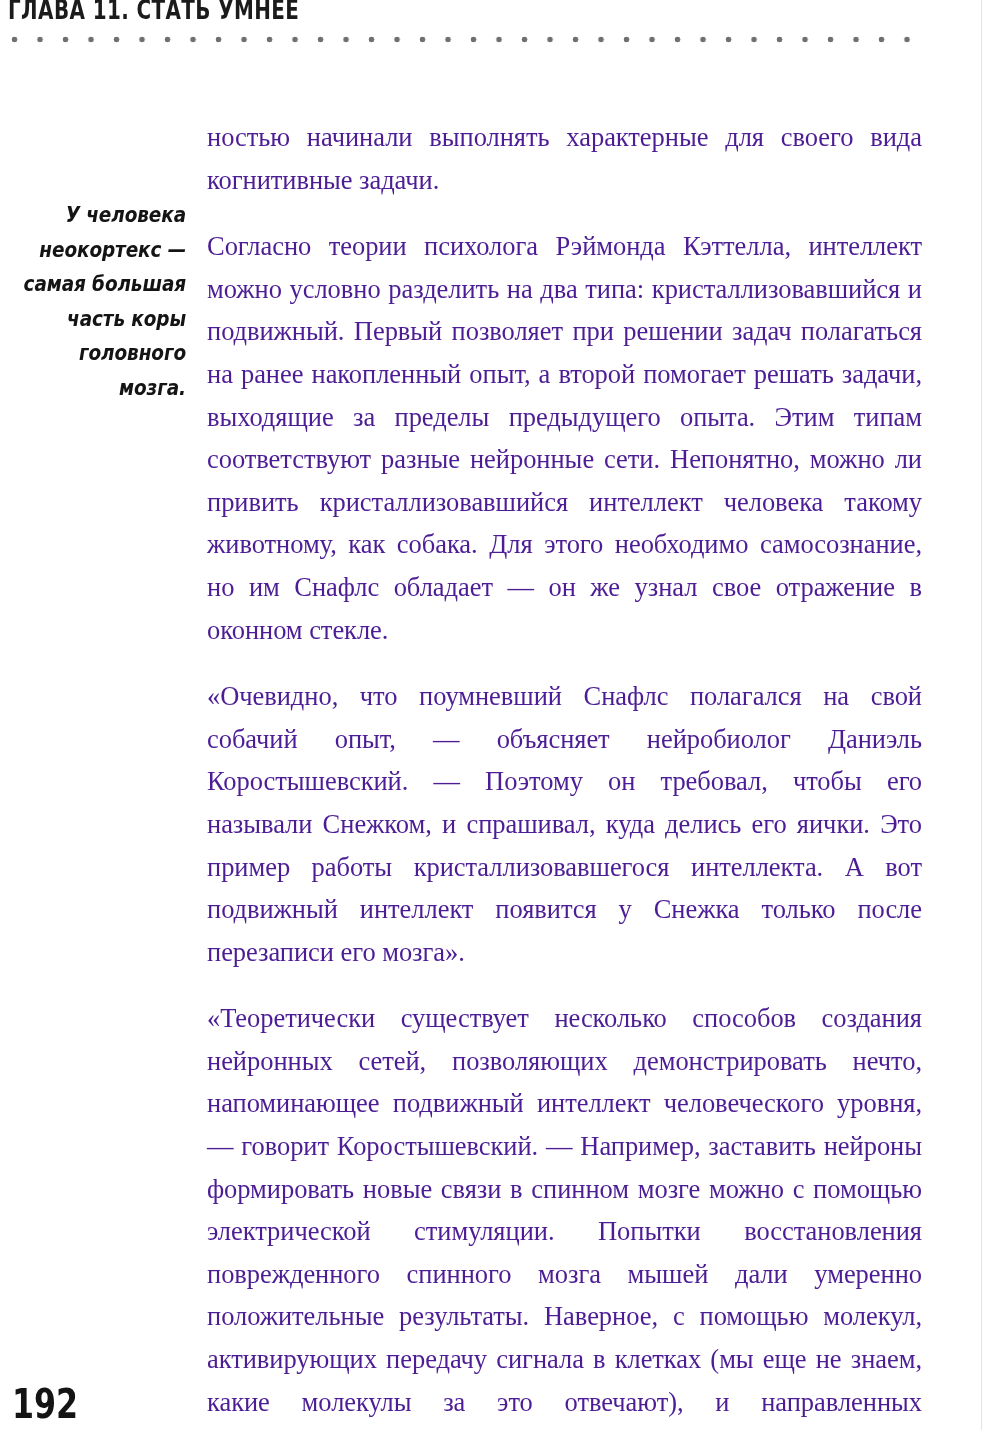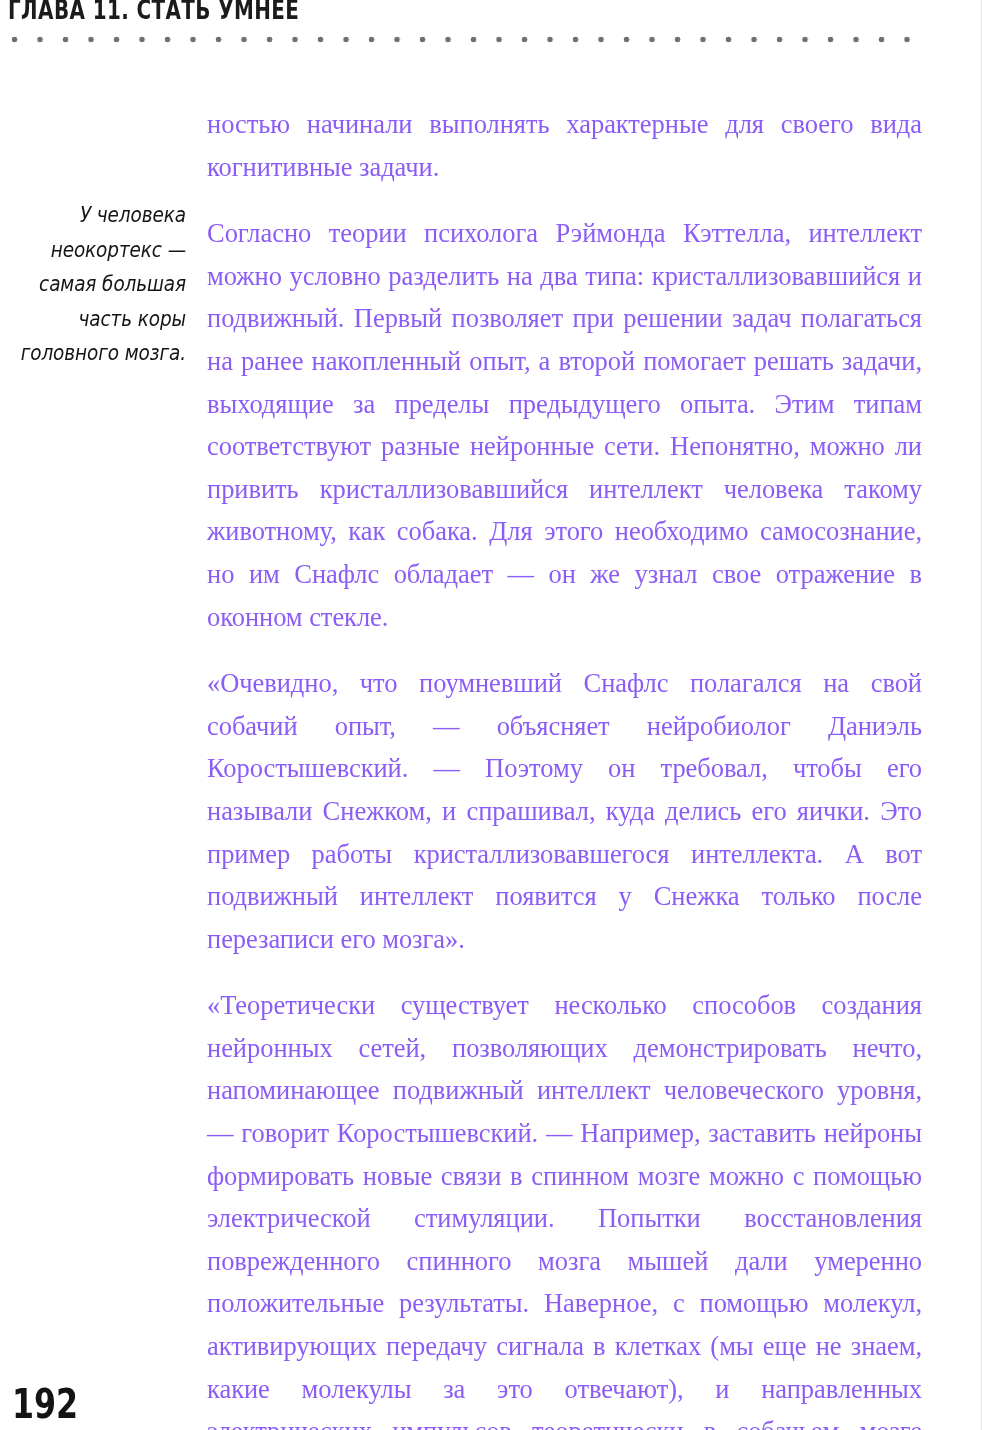--- a/index.html
+++ b/index.html
@@ -52,39 +52,39 @@
 
   
   .margin-note {
     position: absolute;
     left: 10px;
     top: 198px;
     width: 176px;
     text-align: right;
     font-family: "DejaVu Sans Condensed", "Liberation Sans Narrow", "Liberation Sans", sans-serif;
     font-style: italic;
-    font-weight: 400;
+    font-weight: 700;
     font-size: 20.5px;
     line-height: 34.5px;
     color: #141414;
     letter-spacing: -0.1px;
   }
 
   
   .body-col {
     position: absolute;
     left: 207px;
     top: 103px;
     width: 715px;
   }
   .body-col p {
-    margin: 0 0 24px 0;
+    margin: 13px 0 24px 0;
     font-size: 26.5px;
     line-height: 42.6px;
-    color: #8b5cf6;
+    color: #4c1d95;
     text-align: justify;
     text-justify: inter-word;
     hyphens: none;
     letter-spacing: -0.05px;
   }
   .body-col p:last-child {
     margin-bottom: 0;
   }
   
   .body-col p.continues::after {

